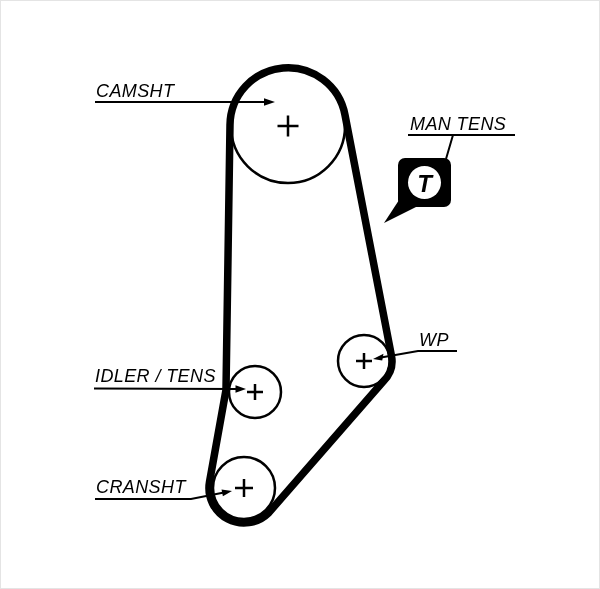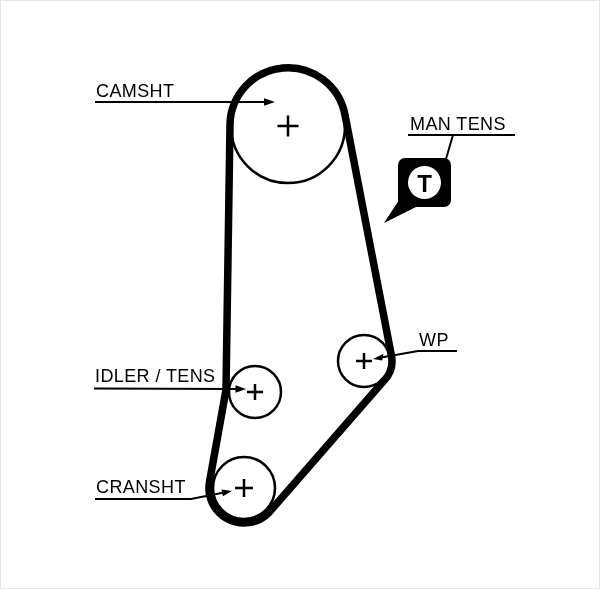--- a/index.html
+++ b/index.html
@@ -11,20 +11,21 @@
     font-family: "Liberation Sans", sans-serif;
   }
   .stage {
     position: relative;
     width: 600px;
     height: 589px;
     background: #ffffff;
     box-sizing: border-box;
     border: 1px solid #e4e4e4;
     overflow: hidden;
+    font-style: italic;
   }
   svg { display: block; }
   text.diagram-label {
     font-family: "Liberation Sans", sans-serif;
     font-size: 18px;
     letter-spacing: 0.4px;
     fill: #000000;
   }
   text.icon-letter {
     font-family: "Liberation Sans", sans-serif;

